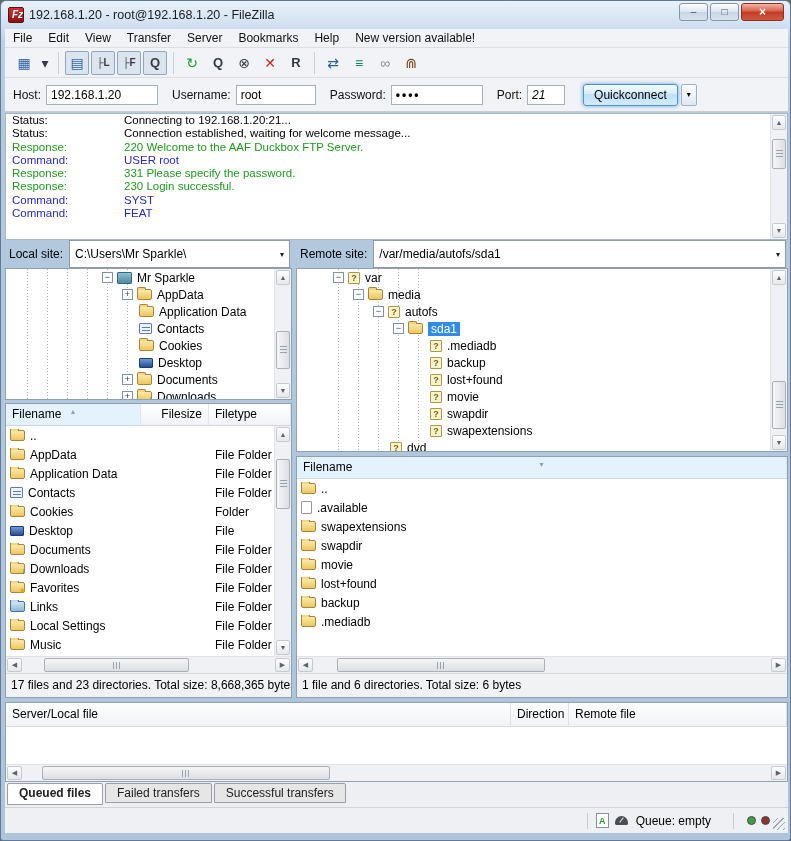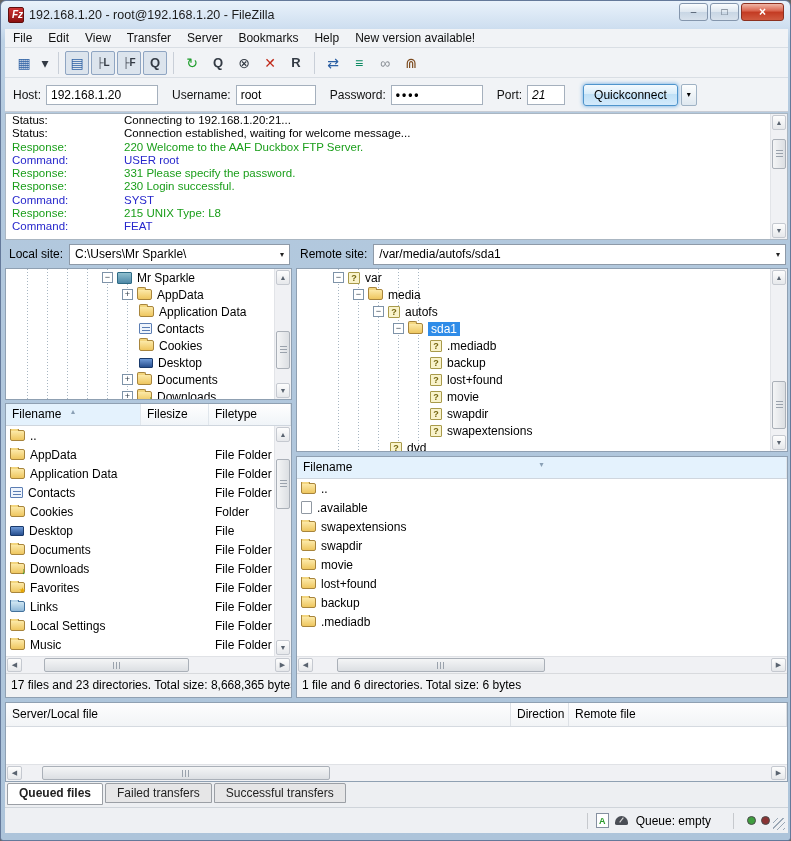--- a/index.html
+++ b/index.html
@@ -55,21 +55,21 @@
          border:1px solid #aab6c2; overflow:hidden; font-size:11.5px; }
   .log-row { height:13.3px; line-height:13.3px; white-space:nowrap; }
   .log-label { display:inline-block; width:118px; padding-left:6px; }
   .log-status { color:#000; }
   .log-command { color:var(--log-cmd,#2727cc); }
   .log-response { color:var(--log-resp,#1a9e1a); }
 
   
   .sitebar { position:absolute; top:241px; height:24px; display:flex; align-items:center; font-size:12px; }
   .sitebar.l { left:4px; width:287px; } .sitebar.r { left:295px; width:492px; }
-  .combo { flex:1; height:21px; background:#fff; border:1px solid #8e9aa8; display:flex; align-items:center;
+  .combo { flex:1; height:28px; background:#fff; border:1px solid #8e9aa8; display:flex; align-items:center;
            padding-left:5px; margin:0 2px 0 6px; position:relative; }
   .combo .cv { flex:1; white-space:nowrap; overflow:hidden; }
   .combo .caret { width:14px; font-size:8px; text-align:center; color:#222; flex:none; }
   .sitelabel { padding-left:4px; white-space:nowrap; }
 
   
   .pane { background:#fff; border:1px solid #8fa0b2; }
   .tree { position:absolute; overflow:hidden; }
   .tree.l { left:4px; top:267px; width:287px; height:132px; }
   .tree.r { left:295px; top:267px; width:492px; height:184px; }
@@ -101,21 +101,21 @@
   .tlabel.sel { background:var(--sel,#2f8ce8); color:#fff; padding:0 3px; }
 
   
   .flist { position:absolute; overflow:hidden; }
   .flist.l { left:4px; top:402px; width:287px; height:295px; }
   .flist.r { left:295px; top:455px; width:492px; height:242px; }
   .fhdr { position:absolute; left:0; top:0; right:0; height:22px; display:flex; font-size:12px;
           background:linear-gradient(#ffffff,#f0f4f8); border-bottom:1px solid #cfd6de; }
   .hcell { line-height:21px; padding-left:6px; border-right:1px solid #e0e6ec; position:relative; white-space:nowrap; }
   .hcell.sorted { background:var(--hdr-sorted,#e4f2fd); }
-  .hc-name { width:135px; } .hc-size { width:68px; padding-right:6px; } .hc-type { flex:1; }
+  .hc-name { width:135px; } .hc-size { width:68px; text-align:right; padding-right:6px; } .hc-type { flex:1; }
   .hc-full { flex:1; }
   .sortarrow { position:absolute; top:-3px; left:50%; transform:translateX(-50%); font-size:8px; color:#8aa0b5; }
   .frows { position:absolute; left:0; top:22px; right:0; bottom:41px; overflow:hidden; }
   .flist.l .frows { right:17px; }
   .frow { display:flex; align-items:center; height:19px; font-size:12px; white-space:nowrap; }
   .fname { display:flex; align-items:center; width:135px; padding-left:4px; overflow:hidden; flex:none; }
   .flist.r .fname { width:auto; flex:1; }
   .fsize { width:68px; text-align:right; padding-right:6px; flex:none; }
   .ftype { flex:1; padding-left:6px; overflow:hidden; }
   .pane-status { position:absolute; left:0; bottom:0; right:0; height:24px; background:#f1f2f4;
@@ -258,21 +258,20 @@
 
   <div class="log">
     <div style="margin-right:17px">
         <div class="log-row"><span class="log-label log-status">Status:</span><span class="log-text log-status">Connecting to 192.168.1.20:21...</span></div>
         <div class="log-row"><span class="log-label log-status">Status:</span><span class="log-text log-status">Connection established, waiting for welcome message...</span></div>
         <div class="log-row"><span class="log-label log-response">Response:</span><span class="log-text log-response">220 Welcome to the AAF Duckbox FTP Server.</span></div>
         <div class="log-row"><span class="log-label log-command">Command:</span><span class="log-text log-command">USER root</span></div>
         <div class="log-row"><span class="log-label log-response">Response:</span><span class="log-text log-response">331 Please specify the password.</span></div>
         <div class="log-row"><span class="log-label log-response">Response:</span><span class="log-text log-response">230 Login successful.</span></div>
         <div class="log-row"><span class="log-label log-command">Command:</span><span class="log-text log-command">SYST</span></div>
-        <div class="log-row"><span class="log-label log-response">Response:</span><span class="log-text log-response">215 UNIX Type: L8</span></div>
         <div class="log-row"><span class="log-label log-command">Command:</span><span class="log-text log-command">FEAT</span></div>
       </div>
   <div class="vscroll" style="top: 0px; bottom: 0px;">
         <div class="sbtn su">▲</div>
         <div class="vthumb" style="top: 25px; height: 30px;"></div>
         <div class="sbtn sd">▼</div>
       </div>
     </div>
 
   <div class="sitebar l">

